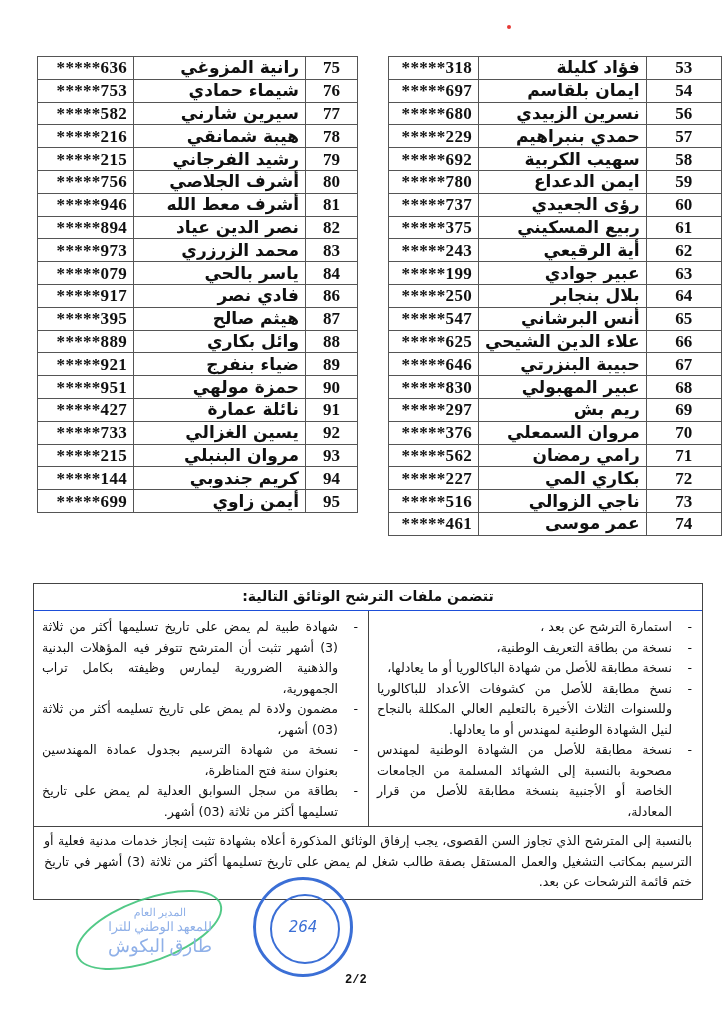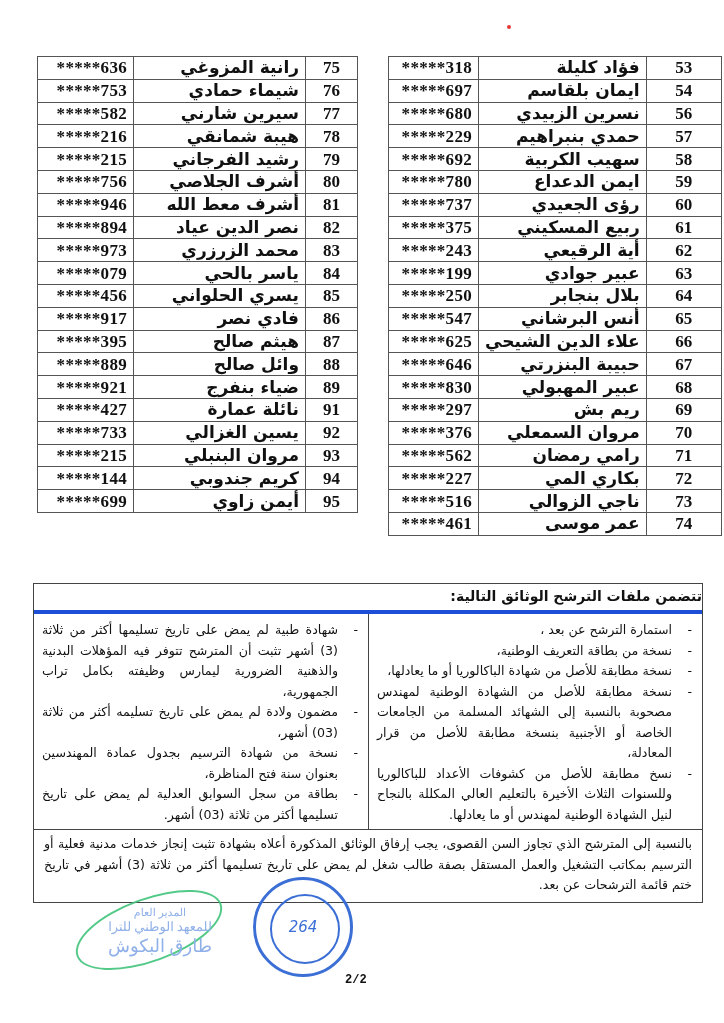--- a/index.html
+++ b/index.html
@@ -11,21 +11,21 @@
   table.names td { border:1px solid #555; height:21.8px; padding:0 6px; font-size:17px; line-height:21px; white-space:nowrap; }
   td.idc { font-family:"Liberation Serif", serif; font-size:18px; text-align:right; letter-spacing:0.3px; }
   td.nm { direction:rtl; text-align:right; font-family:"DejaVu Sans", sans-serif; font-size:14px; }
   td.no { text-align:center; font-size:18px; }
 
   #tbl-left { left:37px; top:56px; }
   #tbl-right { left:357px; top:56px;margin-left:31px; }
 
   .docs { position:absolute; left:33px; top:583px; width:668px; border:1px solid #444; direction:rtl;
           font-family:"DejaVu Sans", sans-serif; }
-  .docs-title { font-weight:bold; font-size:14px; padding:4px 0 6px; border-bottom:4px solid #1d4ed8; }
+  .docs-title { text-align:center; font-weight:bold; font-size:14px; padding:4px 0 6px; border-bottom:1px solid #1d4ed8; }
   .docs-grid { display:flex; flex-direction:row; }
   .docs-col { width:50%; padding:6px 8px 4px; box-sizing:border-box; font-size:12.6px; line-height:20.5px; text-align:justify; }
   .docs-col.right { border-left:1px solid #444; }
   .docs-col ul { list-style:none; margin:0; padding:0; }
   .docs-col li { position:relative; padding-right:22px; }
   .docs-col li::before { content:"-"; position:absolute; right:2px; top:0; }
   .docs-note { border-top:1px solid #444; padding:4px 10px 6px; font-size:12.6px; line-height:20.5px; text-align:justify; }
 
   .stamp { position:absolute; left:253px; top:877px; width:100px; height:100px; border:3px solid #3b6fd6; border-radius:50%; box-sizing:border-box; }
   .stamp-inner { position:absolute; left:14px; top:14px; width:66px; height:66px; border:2px solid #3b6fd6; border-radius:50%; }
@@ -208,43 +208,43 @@
         <td class="idc">*****973</td>
         <td class="nm">محمد الزرزري</td>
         <td class="no">83</td>
       </tr>
       <tr>
         <td class="idc">*****079</td>
         <td class="nm">ياسر بالحي</td>
         <td class="no">84</td>
       </tr>
       <tr>
-        <td class="idc">*****456</td>
-        <td class="nm">يسري الحلواني</td>
-        <td class="no">85</td>
-      </tr>
-      <tr>
         <td class="idc">*****917</td>
         <td class="nm">فادي  نصر</td>
         <td class="no">86</td>
       </tr>
       <tr>
         <td class="idc">*****395</td>
         <td class="nm">هيثم صالح</td>
         <td class="no">87</td>
       </tr>
       <tr>
         <td class="idc">*****889</td>
-        <td class="nm">وائل صالح</td>
+        <td class="nm">وائل بكاري</td>
         <td class="no">88</td>
       </tr>
       <tr>
         <td class="idc">*****921</td>
         <td class="nm">ضياء  بنفرج</td>
         <td class="no">89</td>
+      </tr>
+      <tr>
+        <td class="idc">*****951</td>
+        <td class="nm">حمزة مولهي</td>
+        <td class="no">90</td>
       </tr>
       <tr>
         <td class="idc">*****427</td>
         <td class="nm">نائلة عمارة</td>
         <td class="no">91</td>
       </tr>
       <tr>
         <td class="idc">*****733</td>
         <td class="nm">يسين الغزالي</td>
         <td class="no">92</td>
@@ -268,22 +268,22 @@
 </table>
 
 <div class="docs">
   <div class="docs-title">تتضمن ملفات الترشح الوثائق التالية:</div>
   <div class="docs-grid">
     <div class="docs-col right">
       <ul id="right-docs">
           <li>استمارة الترشح عن بعد ،</li>
           <li>نسخة من بطاقة التعريف الوطنية،</li>
           <li>نسخة مطابقة للأصل من شهادة الباكالوريا أو ما يعادلها،</li>
+          <li>نسخ مطابقة للأصل من كشوفات الأعداد للباكالوريا وللسنوات الثلاث الأخيرة بالتعليم العالي المكللة بالنجاح لنيل الشهادة الوطنية لمهندس أو ما يعادلها.</li>
           <li>نسخة مطابقة للأصل من الشهادة الوطنية لمهندس مصحوبة بالنسبة إلى الشهائد المسلمة من الجامعات الخاصة أو الأجنبية بنسخة مطابقة للأصل من قرار المعادلة،</li>
-          <li>نسخ مطابقة للأصل من كشوفات الأعداد للباكالوريا وللسنوات الثلاث الأخيرة بالتعليم العالي المكللة بالنجاح لنيل الشهادة الوطنية لمهندس أو ما يعادلها.</li>
         </ul>
     </div>
     <div class="docs-col left">
       <ul id="left-docs">
           <li>شهادة طبية لم يمض على تاريخ تسليمها أكثر من ثلاثة (3) أشهر تثبت أن المترشح تتوفر فيه المؤهلات البدنية والذهنية الضرورية  ليمارس  وظيفته بكامل تراب الجمهورية،</li>
           <li>مضمون ولادة لم يمض على تاريخ تسليمه أكثر من ثلاثة (03) أشهر،</li>
           <li>نسخة من شهادة الترسيم بجدول عمادة المهندسين بعنوان سنة فتح المناظرة،</li>
           <li>بطاقة من سجل السوابق العدلية لم يمض على تاريخ تسليمها أكثر من ثلاثة (03) أشهر.</li>
         </ul>
     </div>

